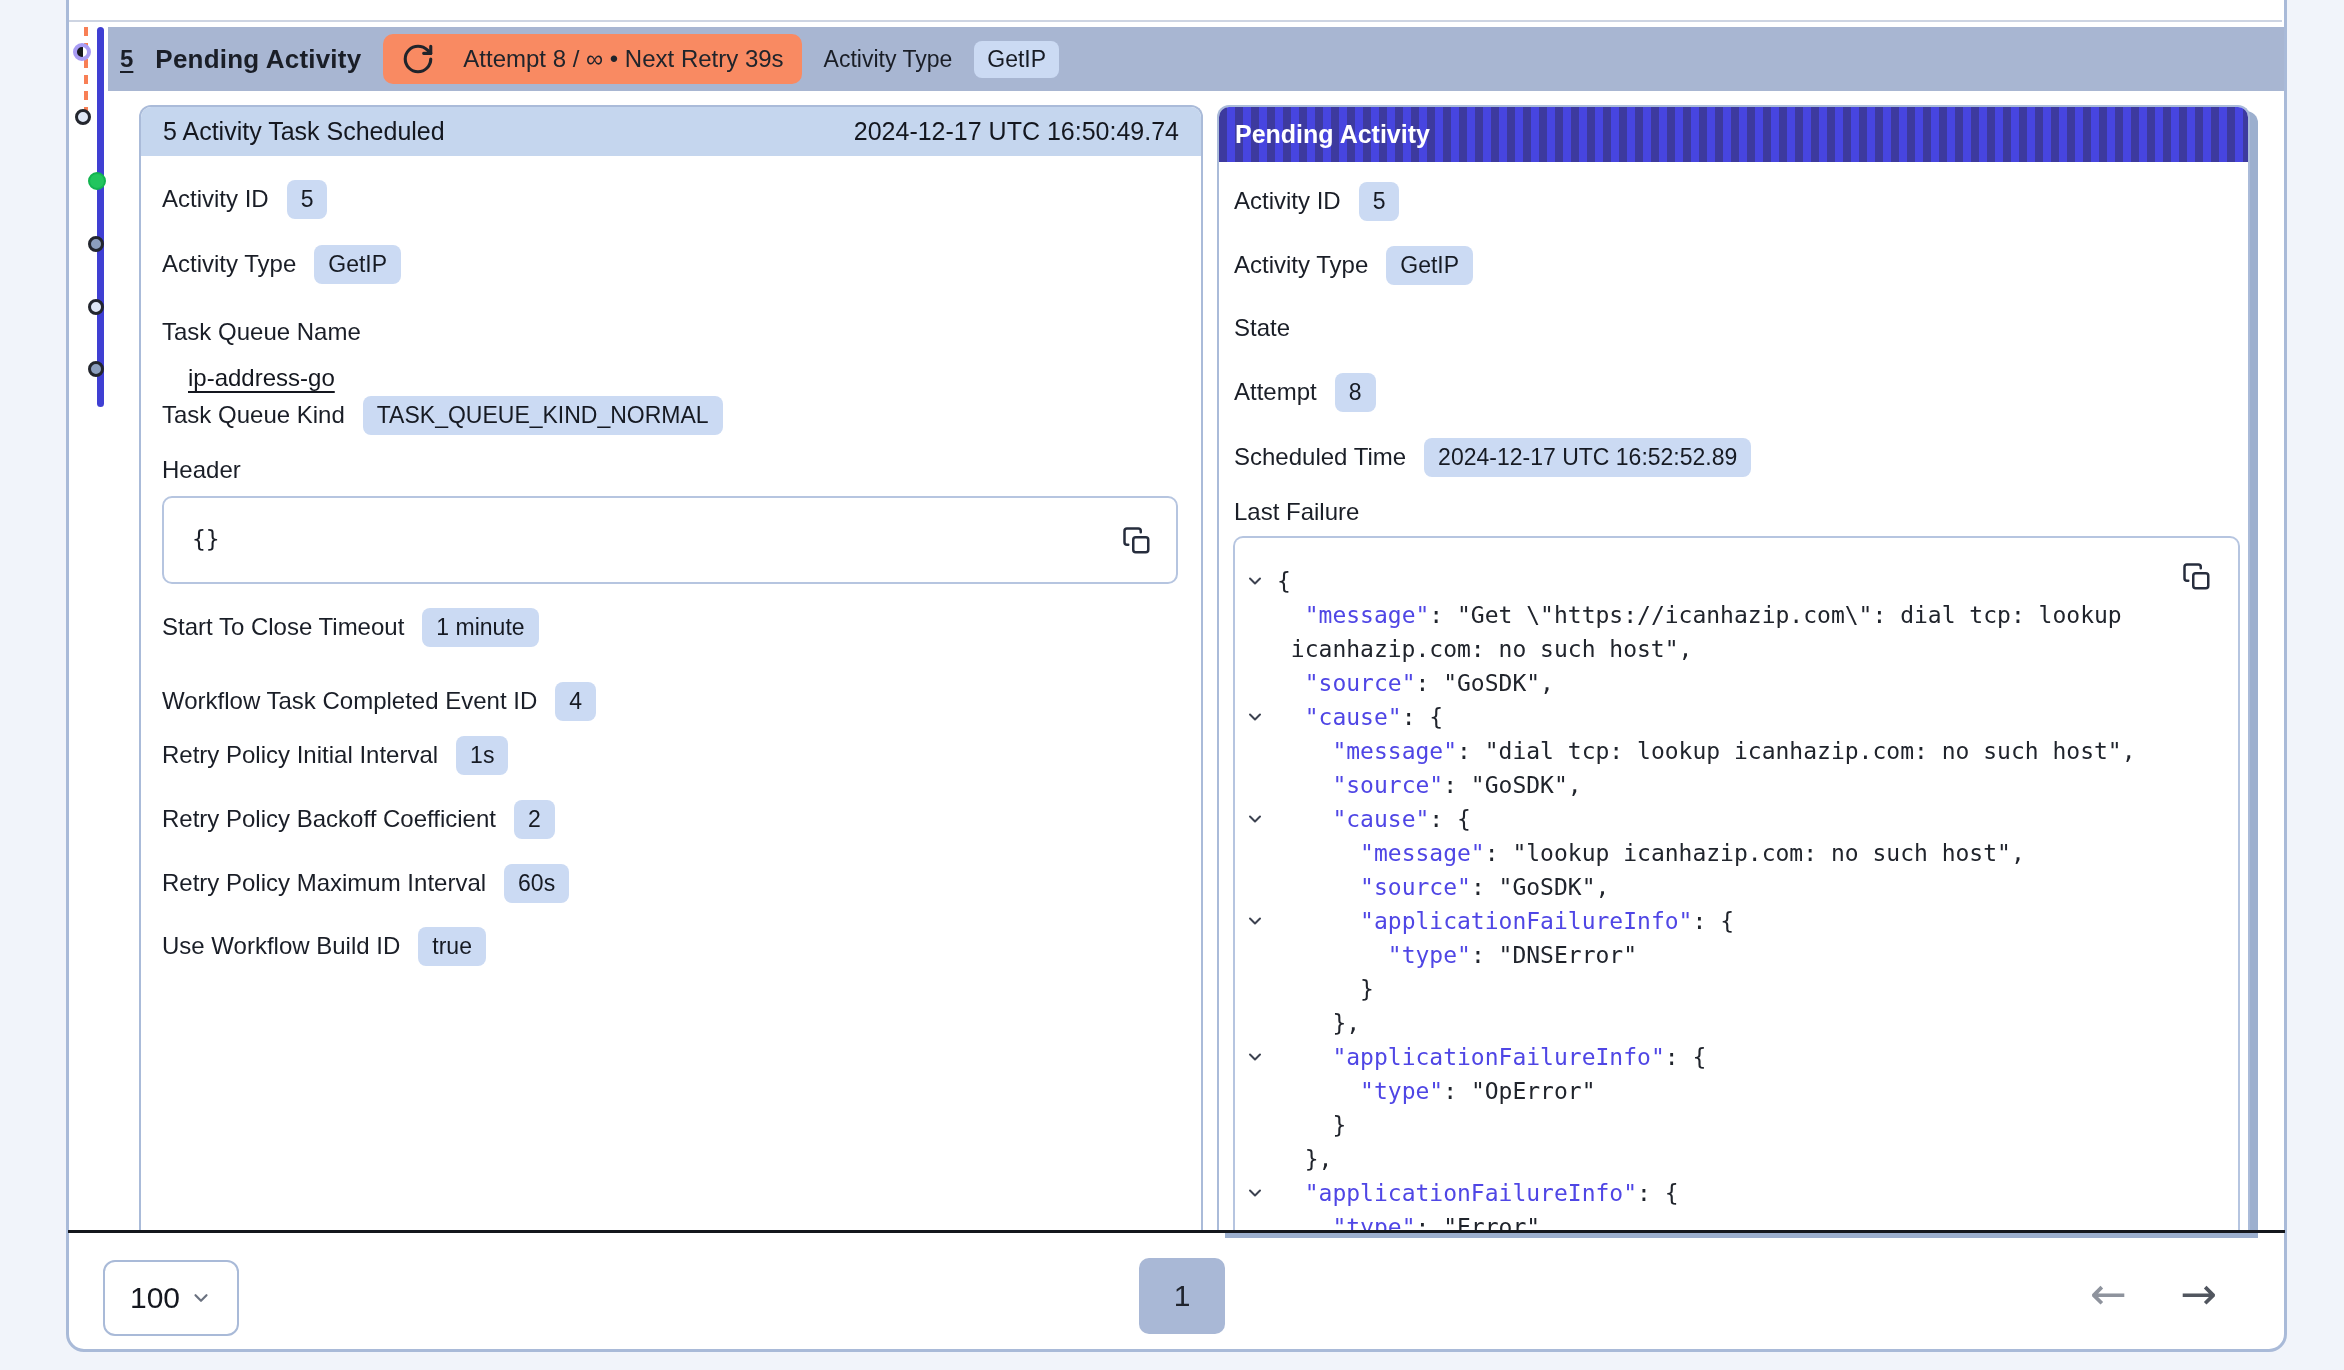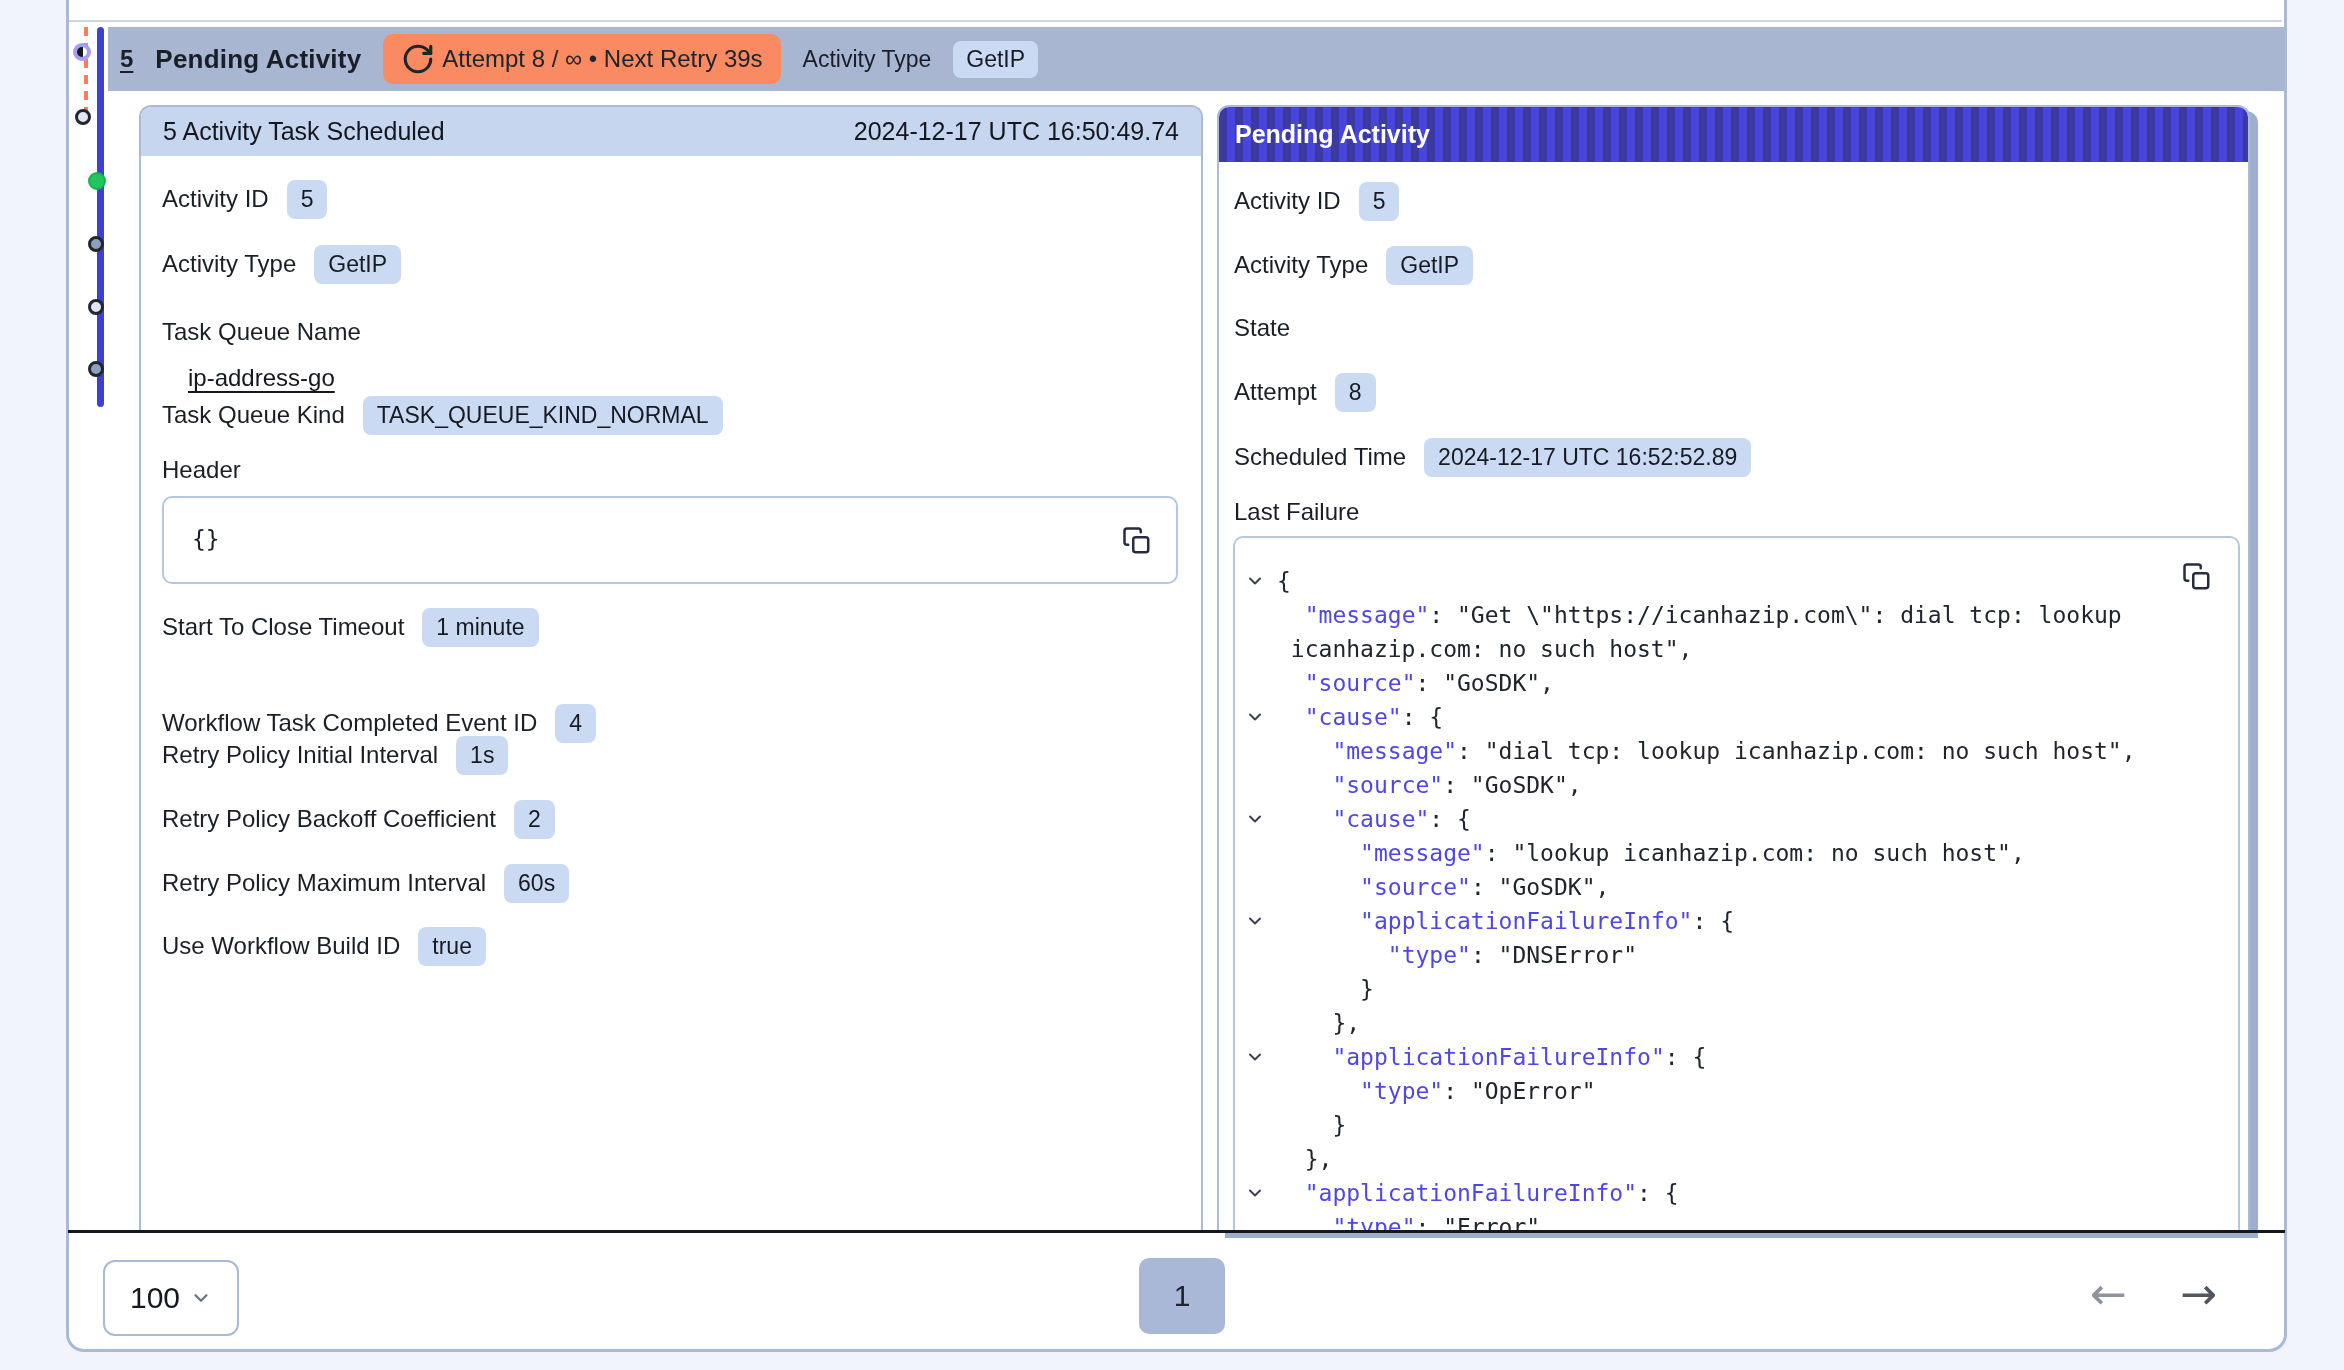--- a/index.html
+++ b/index.html
@@ -18,21 +18,21 @@
   .container{left:66px;top:-20px;width:2221px;height:1372px;background:#fff;
     border:3px solid var(--container-border);border-radius:18px}
   .top-sep{left:69px;top:20px;width:2213px;height:2px;background:#cdd4e2}
 
   
   .band{left:108px;top:27px;width:2176px;height:64px;background:var(--band-bg);
     display:flex;align-items:center;gap:22px;padding-left:12px}
   .evt-id{font-size:24px;font-weight:600;text-decoration:underline;text-underline-offset:4px}
   .evt-title{font-size:26px;font-weight:700;letter-spacing:.2px}
   .retry-badge{background:var(--retry-bg);border-radius:10px;height:50px;display:flex;
-    align-items:center;gap:7px;padding:0 18px;font-size:24px;color:#20242b}
+    align-items:center;gap:28px;padding:0 18px;font-size:24px;color:#20242b}
   .band-label{font-size:23px}
   .chip{background:var(--chip);border-radius:8px;padding:5px 13px;font-size:23px;color:#161a23;white-space:nowrap}
 
   
   .dash-line{left:84px;top:27px;width:4px;height:84px;
     background:repeating-linear-gradient(180deg,var(--dash) 0 9px,transparent 9px 16px)}
   .tl-line{left:97px;top:27px;width:7px;height:380px;background:var(--tl-blue);border-radius:4px}
   .dot{border-radius:50%}
   .dot-split{left:73px;top:43px;width:18px;height:18px;border:4px solid var(--ring);
     background:linear-gradient(90deg,#17191f 0 55%,#ffffff 55% 100%);border-radius:50%}
@@ -130,21 +130,21 @@
         <span class="val-link">ip-address-go</span>
       </div>
       <div class="row" style="left: 21px; top: 286px;">
         <span class="lbl">Task Queue Kind</span>
         <span class="val-chip">TASK_QUEUE_KIND_NORMAL</span>
       </div>
       <div class="row" style="left: 21px; top: 498px;">
         <span class="lbl">Start To Close Timeout</span>
         <span class="val-chip">1 minute</span>
       </div>
-      <div class="row" style="left: 21px; top: 594px;">
+      <div class="row" style="left: 21px; top: 572px;">
         <span class="lbl">Workflow Task Completed Event ID</span>
         <span class="val-chip">4</span>
       </div>
       <div class="row" style="left: 21px; top: 626px;">
         <span class="lbl">Retry Policy Initial Interval</span>
         <span class="val-chip">1s</span>
       </div>
       <div class="row" style="left: 21px; top: 690px;">
         <span class="lbl">Retry Policy Backoff Coefficient</span>
         <span class="val-chip">2</span>

